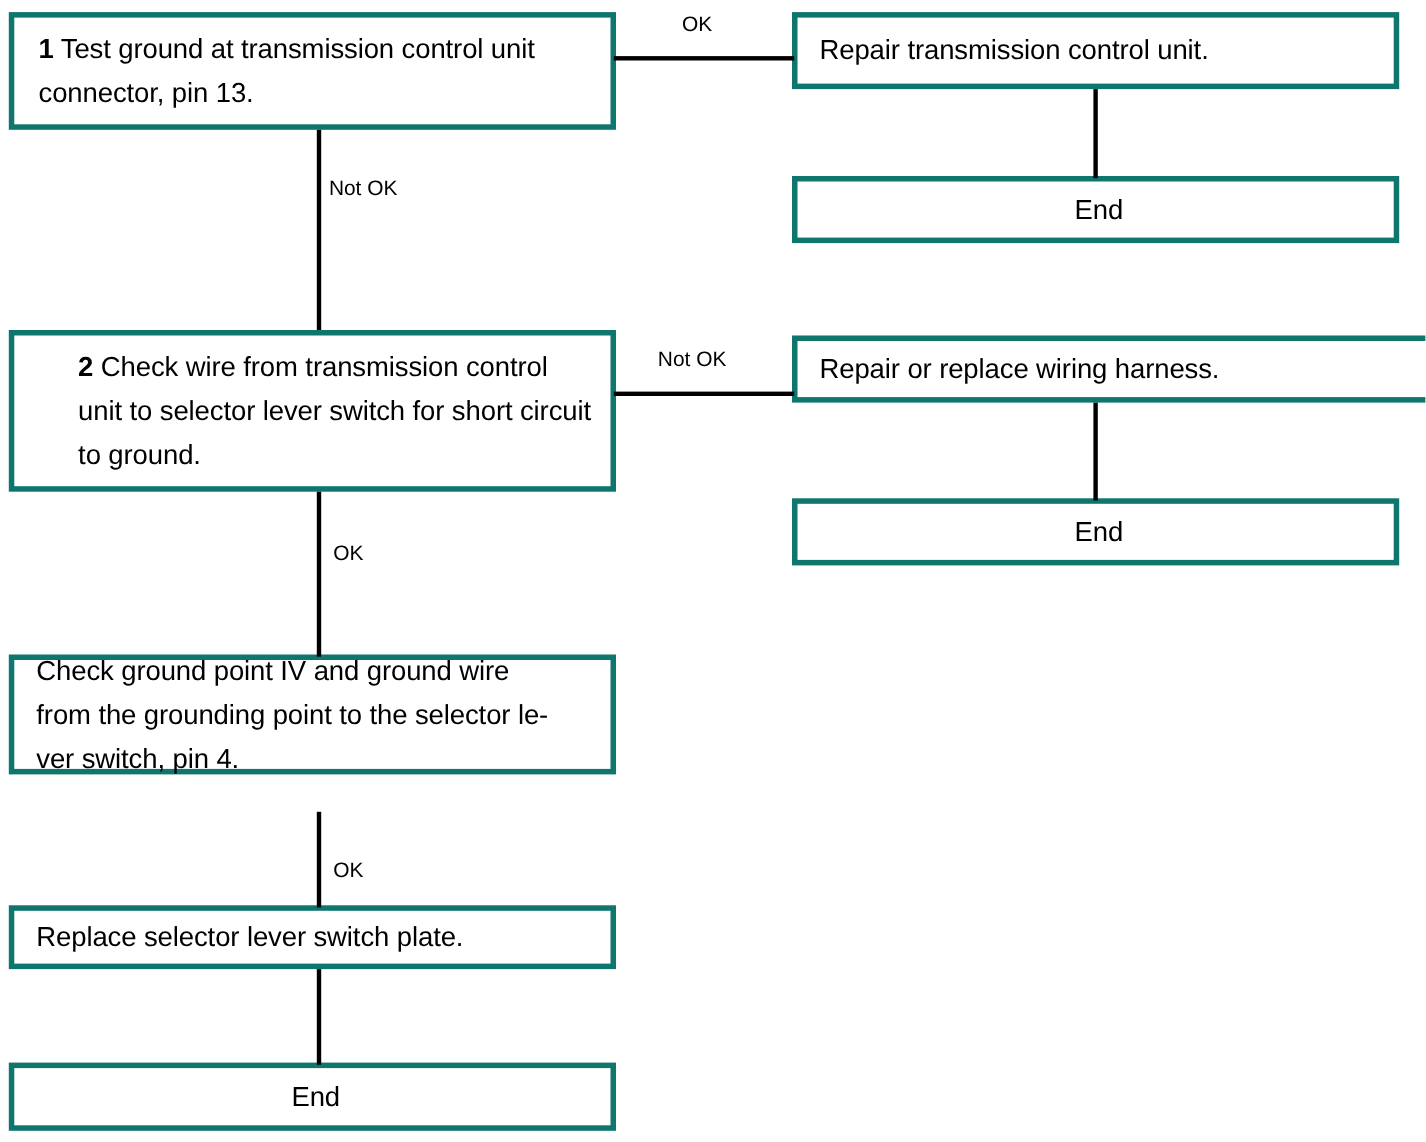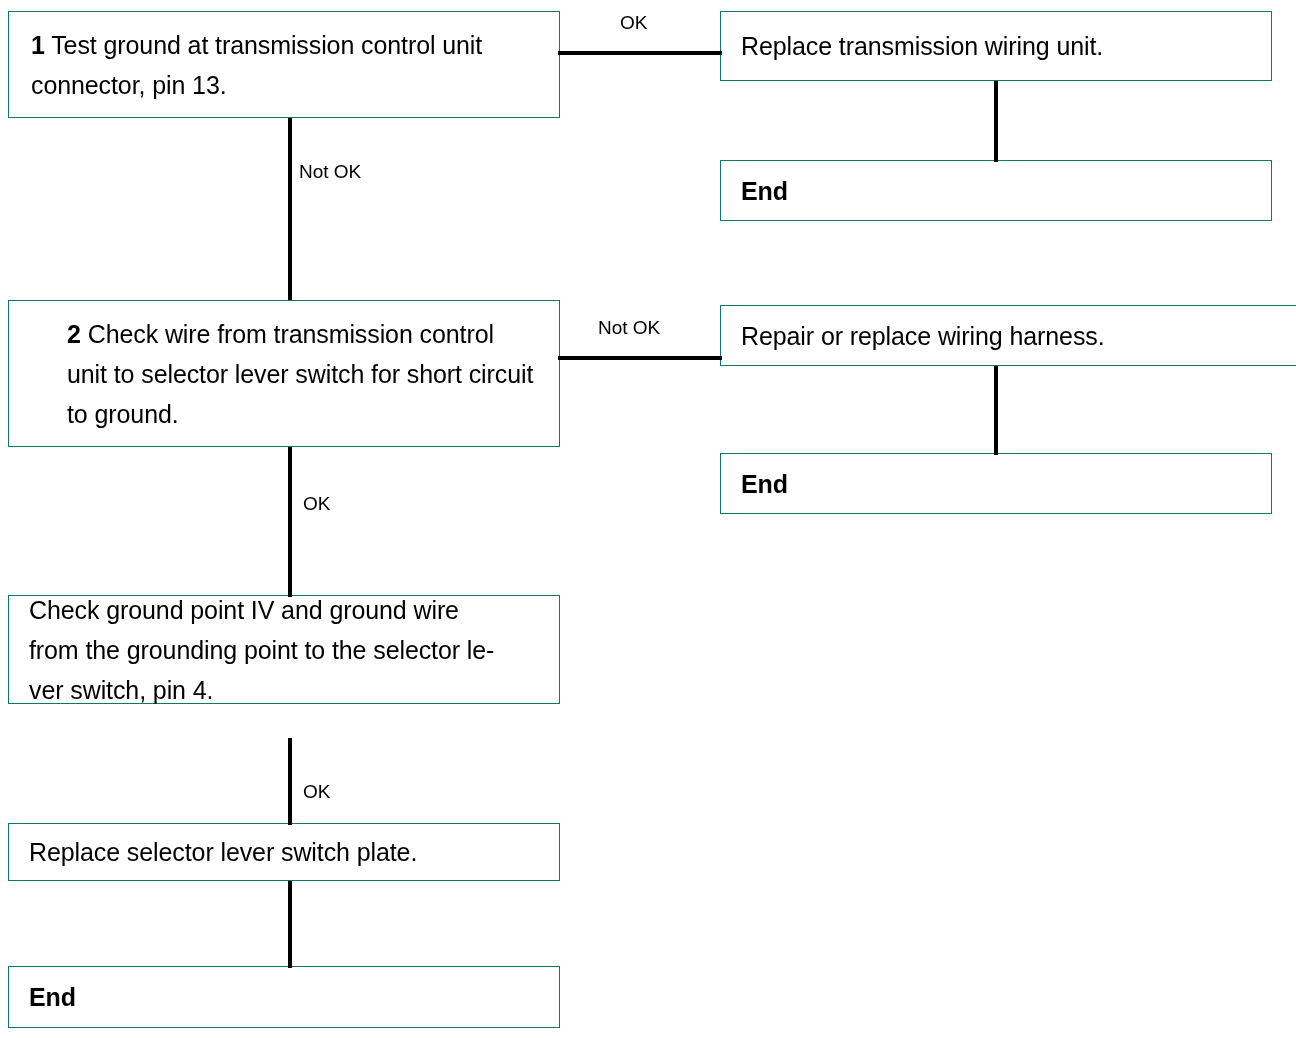--- a/index.html
+++ b/index.html
@@ -15,42 +15,43 @@
   #flowchart {
     position: relative;
     width: 1296px;
     height: 1038px;
     background: #ffffff;
     overflow: hidden;
   }
   .node {
     position: absolute;
     box-sizing: border-box;
-    border: 1px solid #0f766e;
+    border: 5px solid #0f766e;
     background: #ffffff;
     display: flex;
     align-items: center;
   }
   .node-text {
     display: block;
     width: 100%;
     padding: 0 14px 0 22px;
     font-size: 25px;
     line-height: 40px;
     letter-spacing: -0.1px;
     white-space: pre-line;
   }
   .node-text.tight {
     padding-left: 20px;
   }
   .step-num {
     font-weight: bold;
   }
   .node-text.bold {
-    font-weight: bold;
+    font-weight: normal;
+    text-align: center;
   }
   
   .conn-v {
     position: absolute;
     width: 4px;
     background: #000000;
   }
   .conn-h {
     position: absolute;
     height: 4px;
@@ -88,21 +89,21 @@
 
   <div class="node" style="left:8px; top:823px; width:552px; height:58px;">
     <span class="node-text tight">Replace selector lever switch plate.</span>
   </div>
 
   <div class="node" style="left:8px; top:966px; width:552px; height:62px;">
     <span class="node-text tight bold">End</span>
   </div>
 
   <div class="node" style="left:720px; top:11px; width:552px; height:70px;">
-    <span class="node-text tight">Replace transmission wiring unit.</span>
+    <span class="node-text tight">Repair transmission control unit.</span>
   </div>
 
   <div class="node" style="left:720px; top:160px; width:552px; height:61px;">
     <span class="node-text tight bold">End</span>
   </div>
 
   <div class="node" style="left:720px; top:305px; width:640px; height:61px;">
     <span class="node-text tight">Repair or replace wiring harness.</span>
   </div>
 

